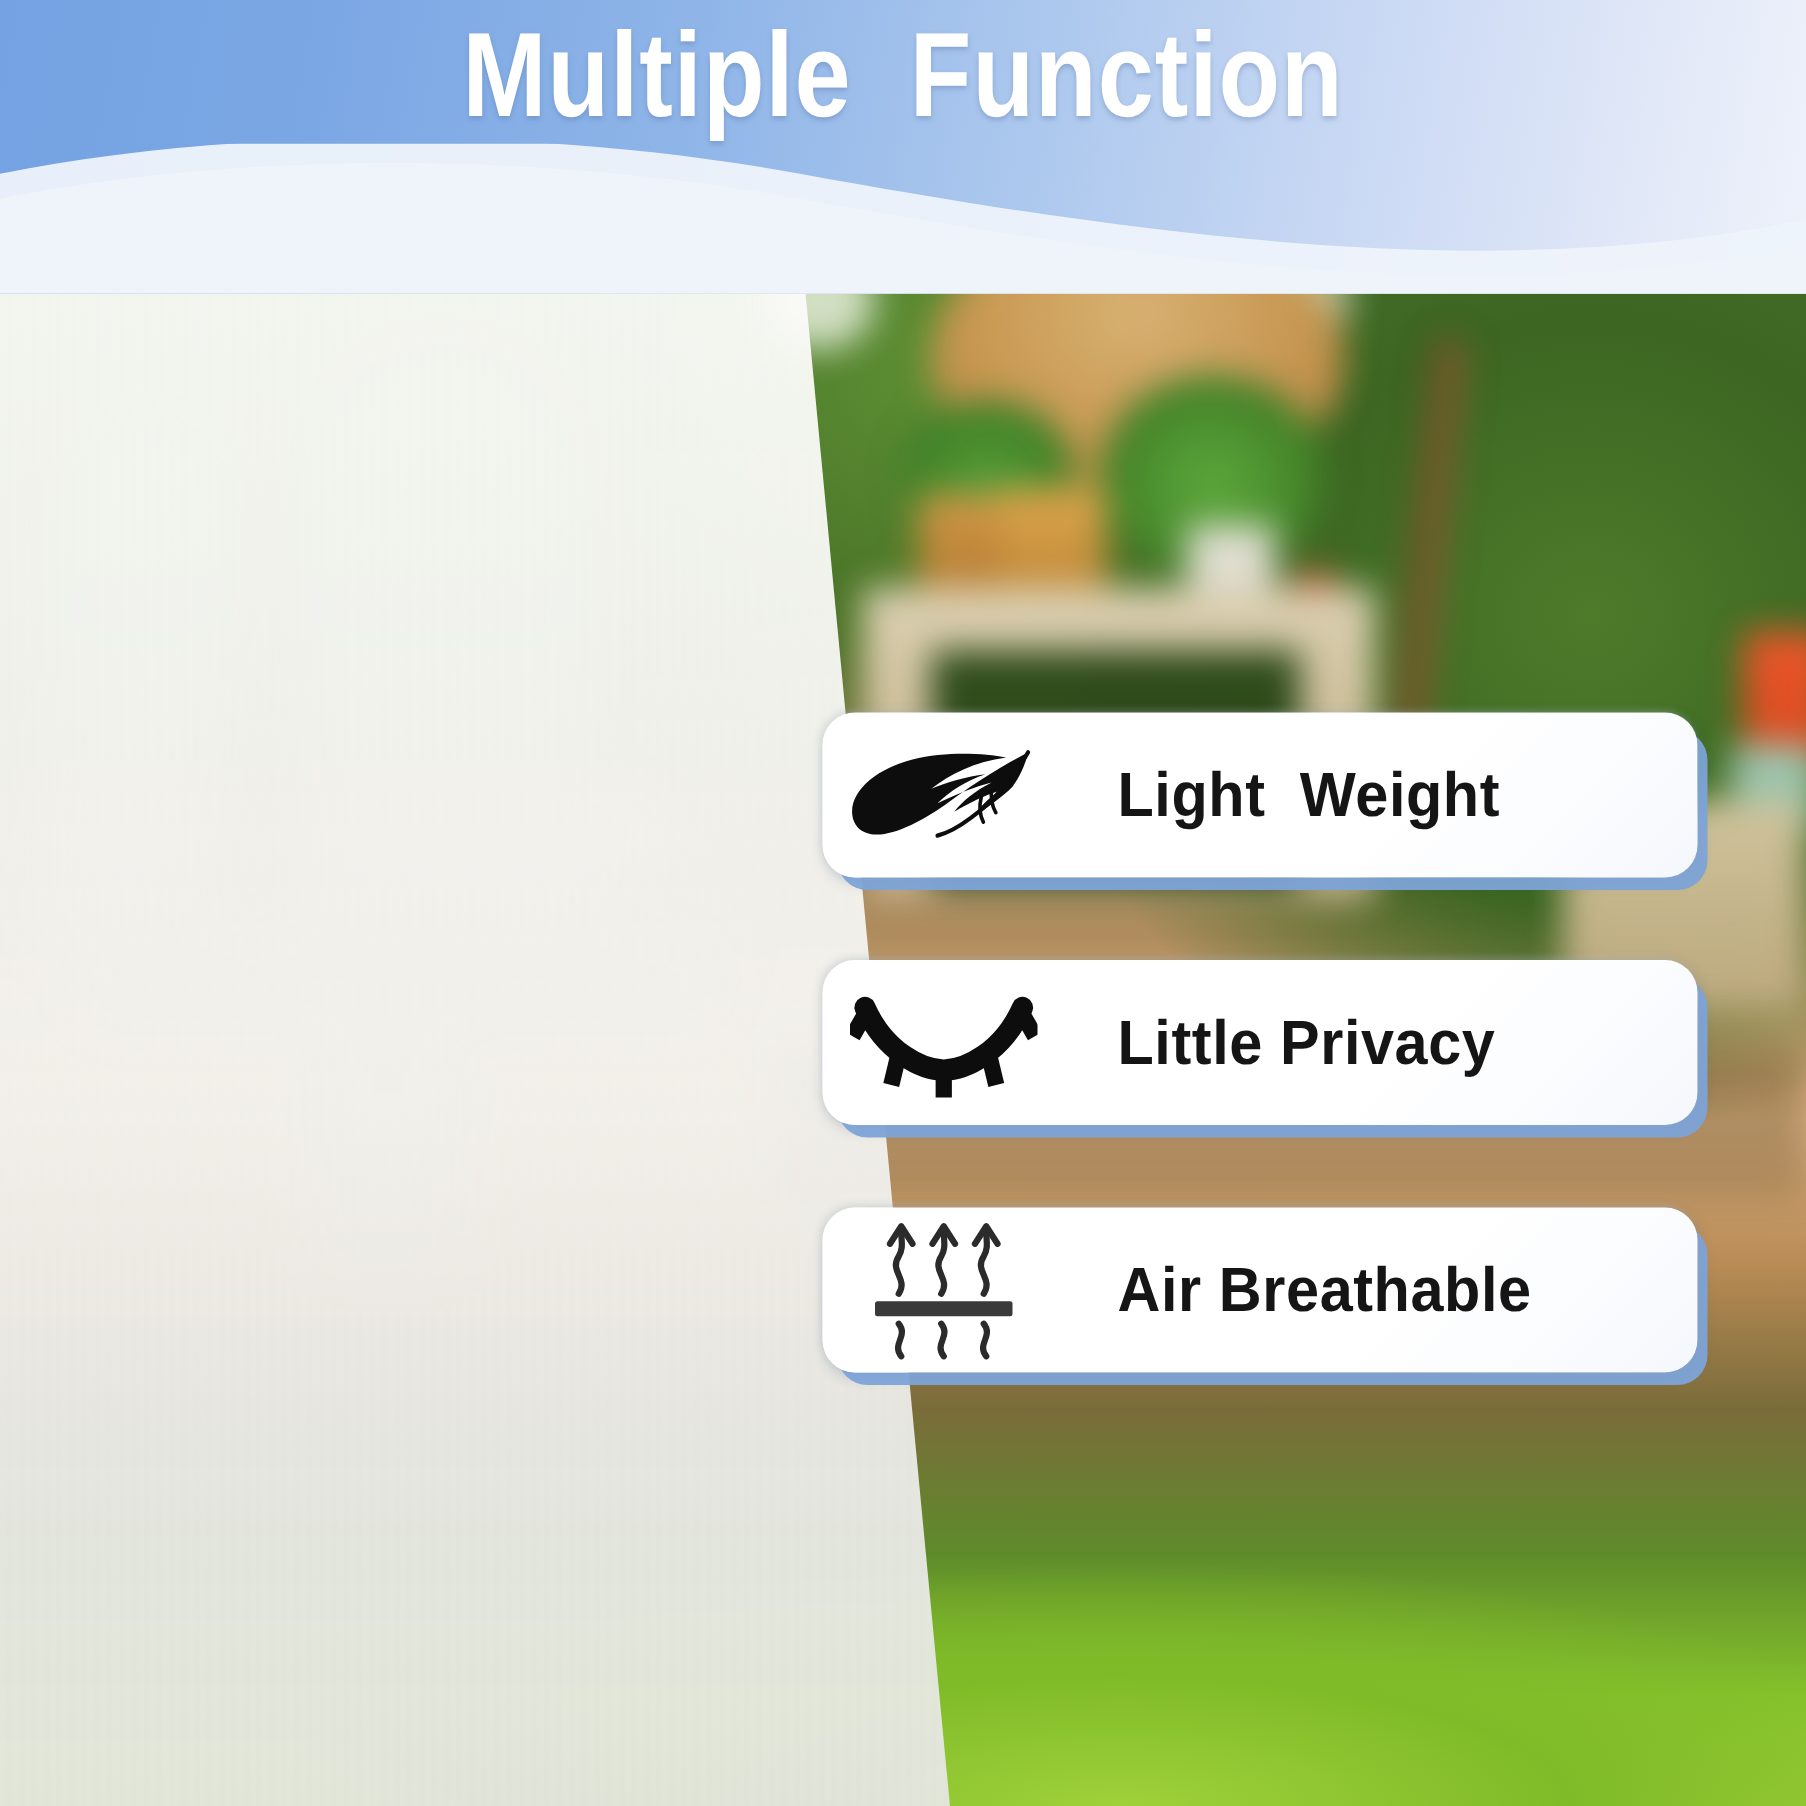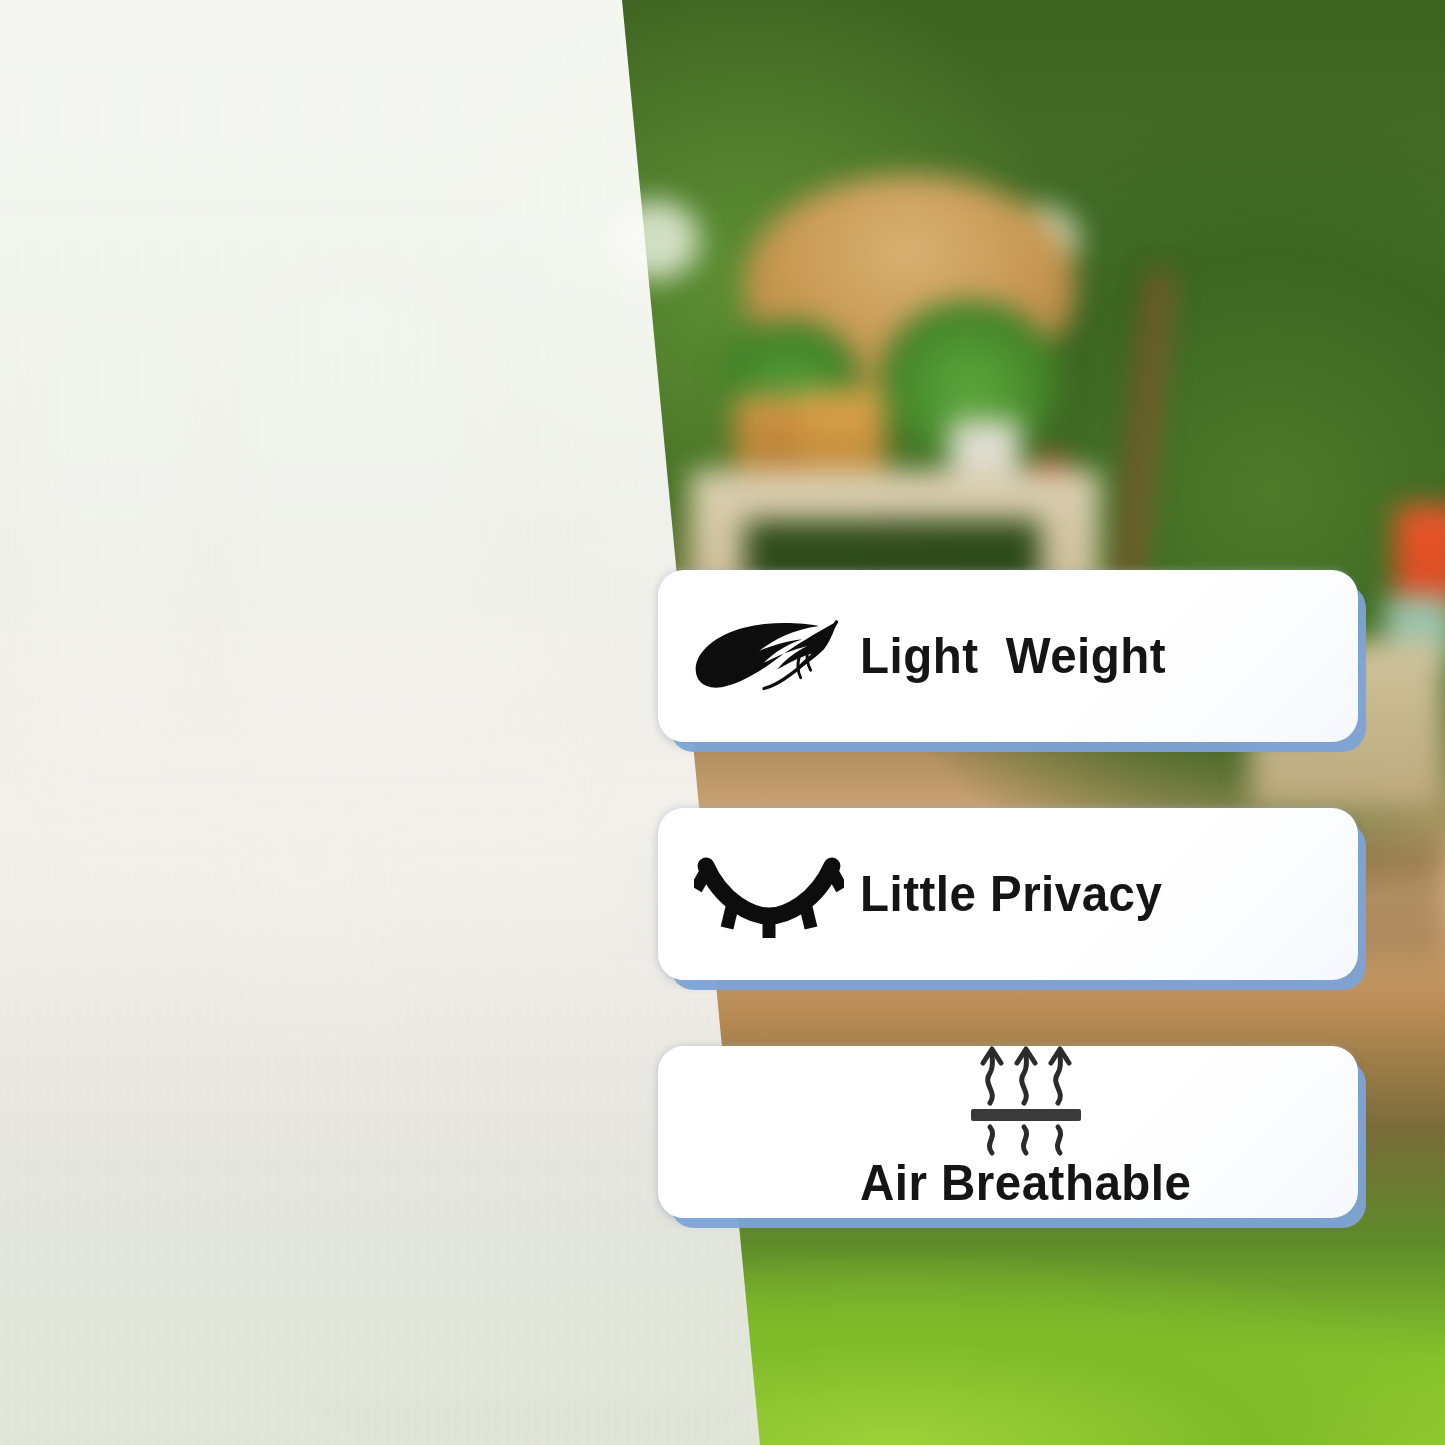--- a/index.html
+++ b/index.html
@@ -204,34 +204,35 @@
   
   .cards {
     position: absolute;
     left: 658px;
     top: 570px;
     width: 712px;
   }
   .card {
     position: relative;
     width: 700px;
-    height: 172px;
+    height: 132px;
     margin-bottom: 66px;
     border-radius: 26px;
     background: linear-gradient(135deg, #ffffff 0%, #ffffff 62%, #fbfcfe 82%, #f4f7fc 100%);
     box-shadow:
       10px 12px 0 -2px rgba(125,163,215,.95),
       2px 4px 10px rgba(60,90,130,.25),
       -2px -2px 6px rgba(180,190,200,.30);
     display: flex;
     align-items: center;
     box-sizing: border-box;
-    padding-left: 36px;
-  }
-  .card:last-child { margin-bottom: 0; flex-direction: column; }
+    padding-left: 22px;
+    gap: 48px;
+  }
+  .card:last-child { margin-bottom: 0; }
 
   .card-icon {
     width: 150px;
     min-width: 150px;
     height: 108px;
     display: flex;
     align-items: center;
     justify-content: center;
   }
   .card-icon svg { display: block; }
@@ -281,20 +282,27 @@
     <div class="ghost ghost-lamp-2"></div>
     <div class="ghost ghost-bowl"></div>
     <div class="ghost ghost-cups"></div>
     <div class="ghost ghost-pink"></div>
     <div class="ghost ghost-table"></div>
     <div class="ghost ghost-stand"></div>
   </div>
 
   <div class="curtain"></div>
 
+  <div class="banner">
+    <div class="banner-title">Multiple  Function</div>
+    <svg class="banner-wave" viewBox="0 0 1445 120" preserveAspectRatio="none">
+      <path d="M0,44 C180,8 420,4 640,44 C880,88 1080,112 1250,104 C1340,100 1400,90 1445,80 L1445,120 L0,120 Z" fill="#ffffff" opacity="0.98"></path>
+      <path d="M0,24 C180,-12 420,-16 640,24 C880,68 1080,92 1250,84 C1340,80 1400,70 1445,60 L1445,120 L0,120 Z" fill="#eef3fb" opacity="0.95"></path>
+    </svg>
+  </div>
 
   <div class="cards">
 
     <div class="card">
       <div class="card-icon">
         <svg width="180" height="92" viewBox="0 0 180 92" aria-hidden="true">
           <path d="M171,5 C150,16 120,34 96,52 C72,70 44,84 26,84 C10,84 2,74 2,62 C2,40 28,20 60,12 C92,4 128,6 150,10 C120,14 96,26 78,40 C92,34 112,28 130,26 C112,32 96,42 84,54 C100,46 120,38 136,34 C120,42 108,52 100,62 C114,54 130,46 144,42 C132,50 124,58 120,66 C132,58 146,48 156,38 C162,30 168,18 171,5 Z" fill="#0d0d0d"></path>
           <path d="M171,5 C158,28 138,52 116,68 C104,77 92,83 84,85" stroke="#0d0d0d" stroke-width="4" fill="none" stroke-linecap="round"></path>
           <path d="M126,48 C124,56 124,64 128,72" stroke="#0d0d0d" stroke-width="3.5" fill="none" stroke-linecap="round"></path>
           <path d="M136,40 C135,48 136,56 140,63" stroke="#0d0d0d" stroke-width="3.5" fill="none" stroke-linecap="round"></path>

